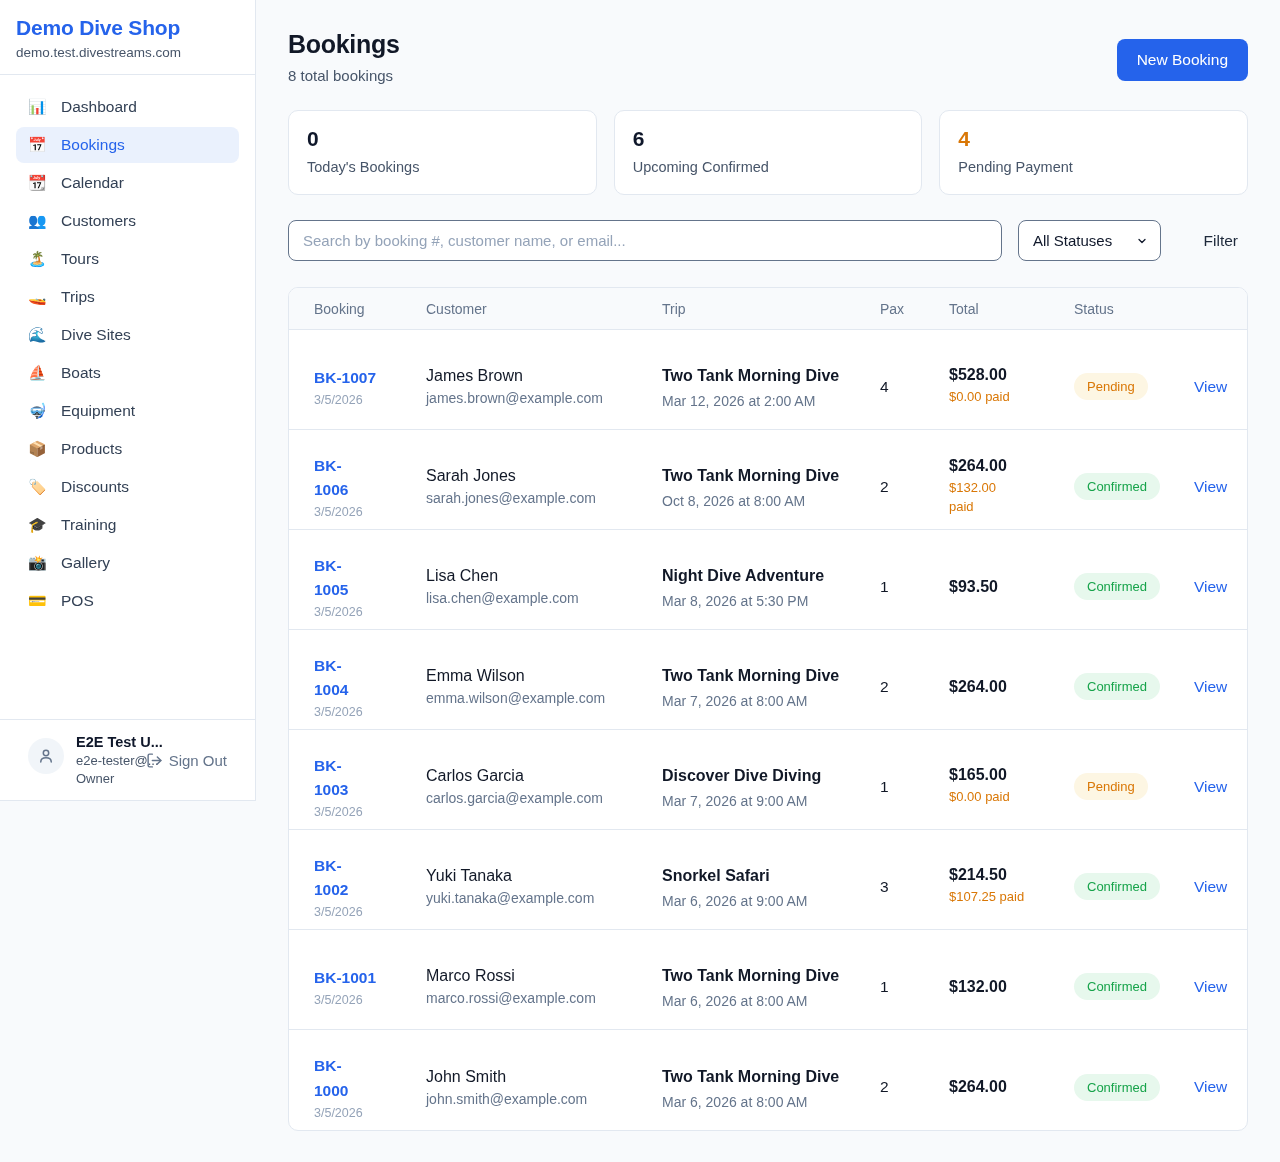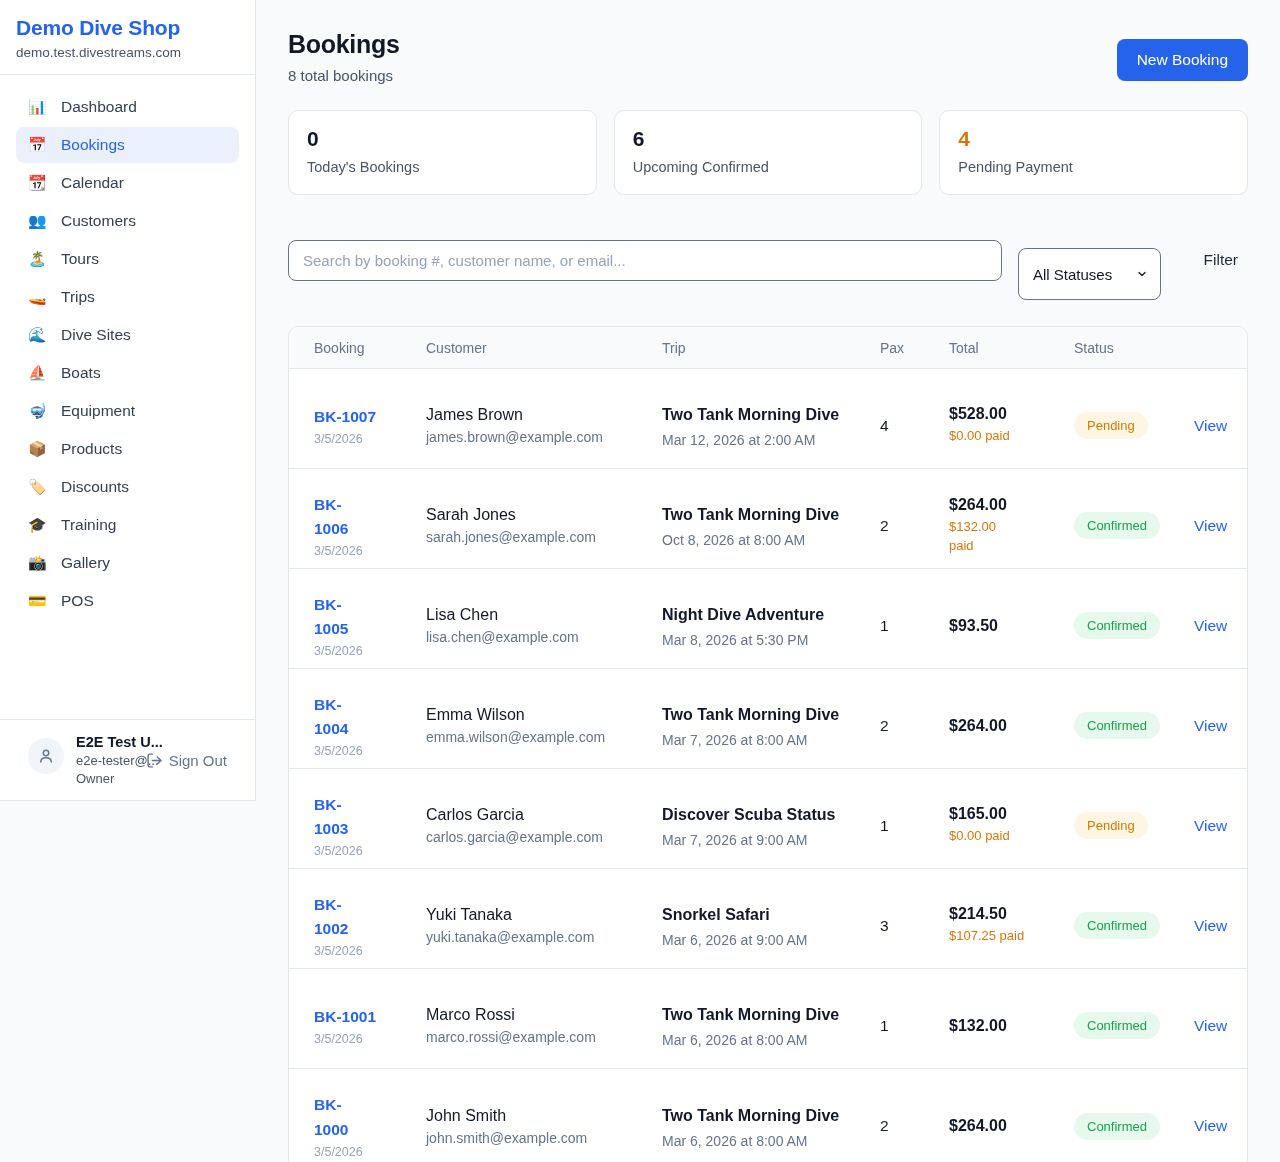--- a/index.html
+++ b/index.html
@@ -77,25 +77,25 @@
 
   .controls { display: flex; align-items: center; gap: 16px; margin-top: 25px; }
   .search-input {
     flex: 0 0 714px; height: 41px;
     border: 1px solid #64748b; border-radius: 8px;
     padding: 0 14px; font-family: inherit; font-size: 15px; color: #0f172a;
     background: #fff;
   }
   .search-input::placeholder { color: #94a3b8; }
   .status-select {
-    height: 52px; width: 143px;
+    height: 41px; width: 143px;
     border: 1px solid #64748b; border-radius: 8px; background: #fff;
     display: flex; align-items: center; justify-content: space-between;
     padding: 0 12px 0 14px; cursor: pointer;
-    font-size: 15px; color: #0f172a; margin-left: 0; margin-top: 28px;
+    font-size: 15px; color: #0f172a; margin-left: 0;
   }
   .filter-btn {
     background: none; border: none; font-family: inherit; cursor: pointer;
     font-size: 15.5px; color: #1e293b; margin-left: 17px; padding: 8px 10px;
   }
 
   
   .table-card {
     margin-top: 26px; background: #fff;
     border: 1px solid #e2e8f0; border-radius: 10px; overflow: hidden;
@@ -367,21 +367,21 @@
       <div class="cell-booking">
         <a class="booking-id">BK-
 1003</a>
         <div class="booking-date">3/5/2026</div>
       </div>
       <div>
         <div class="cust-name">Carlos Garcia</div>
         <div class="cust-email">carlos.garcia@example.com</div>
       </div>
       <div>
-        <div class="trip-name">Discover Scuba Status</div>
+        <div class="trip-name">Discover Dive Diving</div>
         <div class="trip-time">Mar 7, 2026 at 9:00 AM</div>
       </div>
       <div class="pax">1</div>
       <div>
         <div class="total-amount">$165.00</div>
         <div class="total-paid">$0.00 paid</div>
       </div>
       <div><span class="badge" data-status="pending">Pending</span></div>
       <div><a class="view-link">View</a></div>
     </div>

